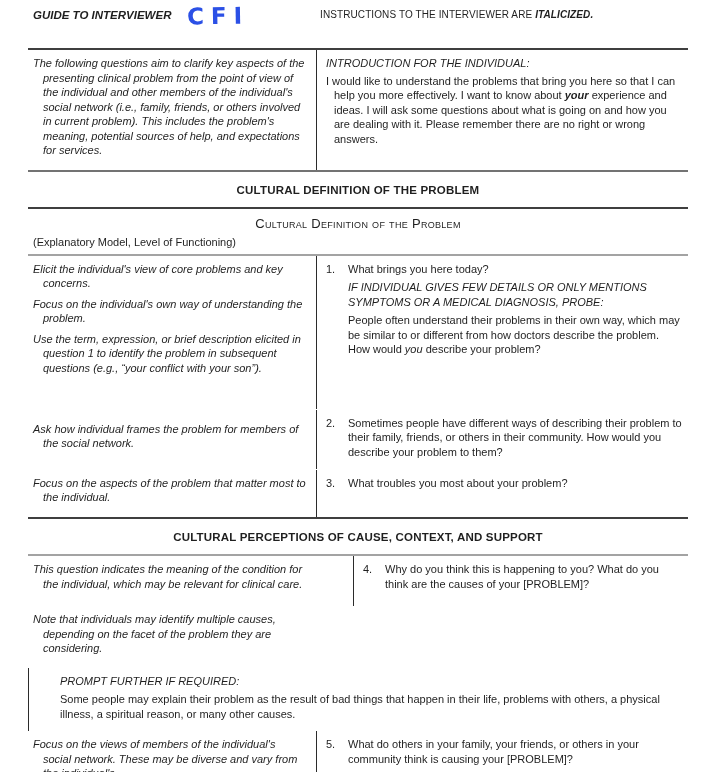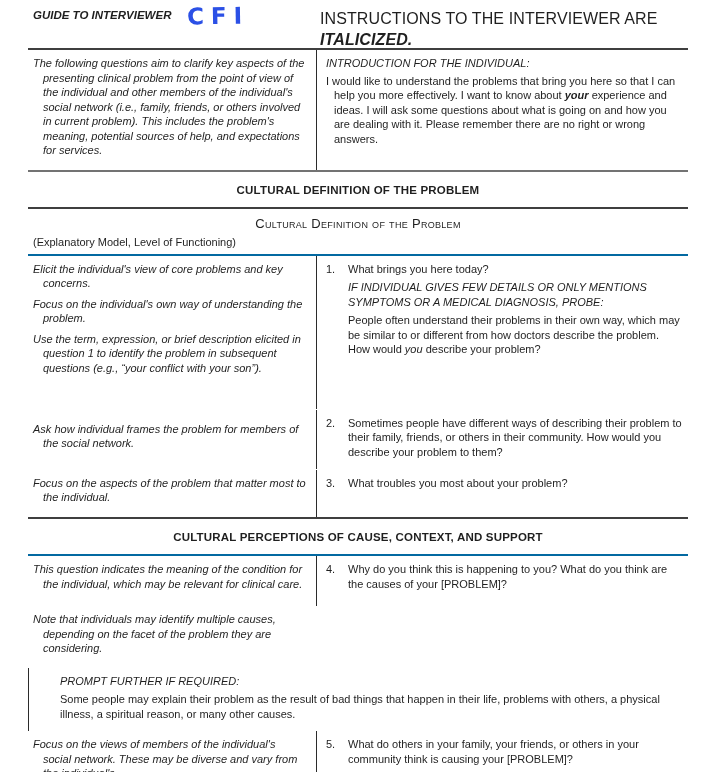--- a/index.html
+++ b/index.html
@@ -6,31 +6,31 @@
   html, body { background: #ffffff; }
   body {
     width: 721px; height: 772px;
     font-family: "Liberation Sans", sans-serif;
     font-size: 11px; line-height: 1.32; color: #1f1f1f;
     overflow: hidden;
   }
   .sheet { width: 660px; margin: 0 0 0 28px; }
 
   
-  .rule2 { border-top: 2px solid #0369a1; }
+  .rule2 { border-top: 2px solid #a3a3a3; }
   .cellL { width: 288px; padding: 6px 10px 6px 5px; }
   .cellR { flex: 1; border-left: 1.5px solid #2b2b2b; padding: 6px 4px 6px 9px; }
   .row { display: flex; align-items: stretch; }
 
   
   .hd-row { display: flex; align-items: flex-start; height: 50px; padding-top: 8px;
             border-bottom: 2px solid #3f3f3f; }
   .hd-left { width: 288px; padding-left: 5px; font-weight: 700; font-style: italic;
              font-size: 11.5px; display: flex; align-items: flex-start; }
-  .hd-right { flex: 1; padding-left: 4px; font-size: 16px; letter-spacing: 0.1px; }
+  .hd-right { flex: 1; padding-left: 4px; font-size: 10px; letter-spacing: 0.1px; }
   .cfi { color: #2b50e6; font-family: "DejaVu Sans", sans-serif; font-weight: 700;
          font-size: 23px; letter-spacing: 7px; font-style: normal; line-height: 1;
          margin-left: 16px; position: relative; top: -3px; transform: rotate(-1deg);
          display: inline-block; }
 
   
   .intro-row { display: flex; min-height: 122px; border-bottom: 2px solid #737373; }
 
   
   .sec-title { text-align: center; font-weight: 700; font-size: 11.5px;
@@ -40,21 +40,21 @@
                   letter-spacing: 0.3px; padding-top: 6px; }
   .subhead .scope { padding: 3px 0 4px 5px; }
   .subhead2 .sub { padding-top: 9px; }
   .subhead2 .scope { padding-bottom: 6px; }
 
   
   .qtable { border-bottom: 2px solid #3f3f3f; }
   .r-s1a { min-height: 153px; }
   .r-s1b { min-height: 61px; align-items: center; }
   .r-s1c { min-height: 34px; }
-  .r-s2a { min-height: 50px; }
+  .r-s2a { min-height: 50px; gap: 37px; }
   .r-s2b { min-height: 79px; flex-direction: column; }
   .r-s2c { min-height: 64px; }
 
   
   .g { font-style: italic; padding-left: 10px; text-indent: -10px; margin-bottom: 6px; }
   .q { padding-left: 22px; text-indent: -22px; margin-bottom: 4px; }
   .num { display: inline-block; width: 22px; text-indent: 0; }
   .inst { font-style: italic; margin: 0 0 4px 22px; }
   .probe { margin: 0 0 4px 22px; }
   .ihead { font-style: italic; margin-bottom: 3px; }

